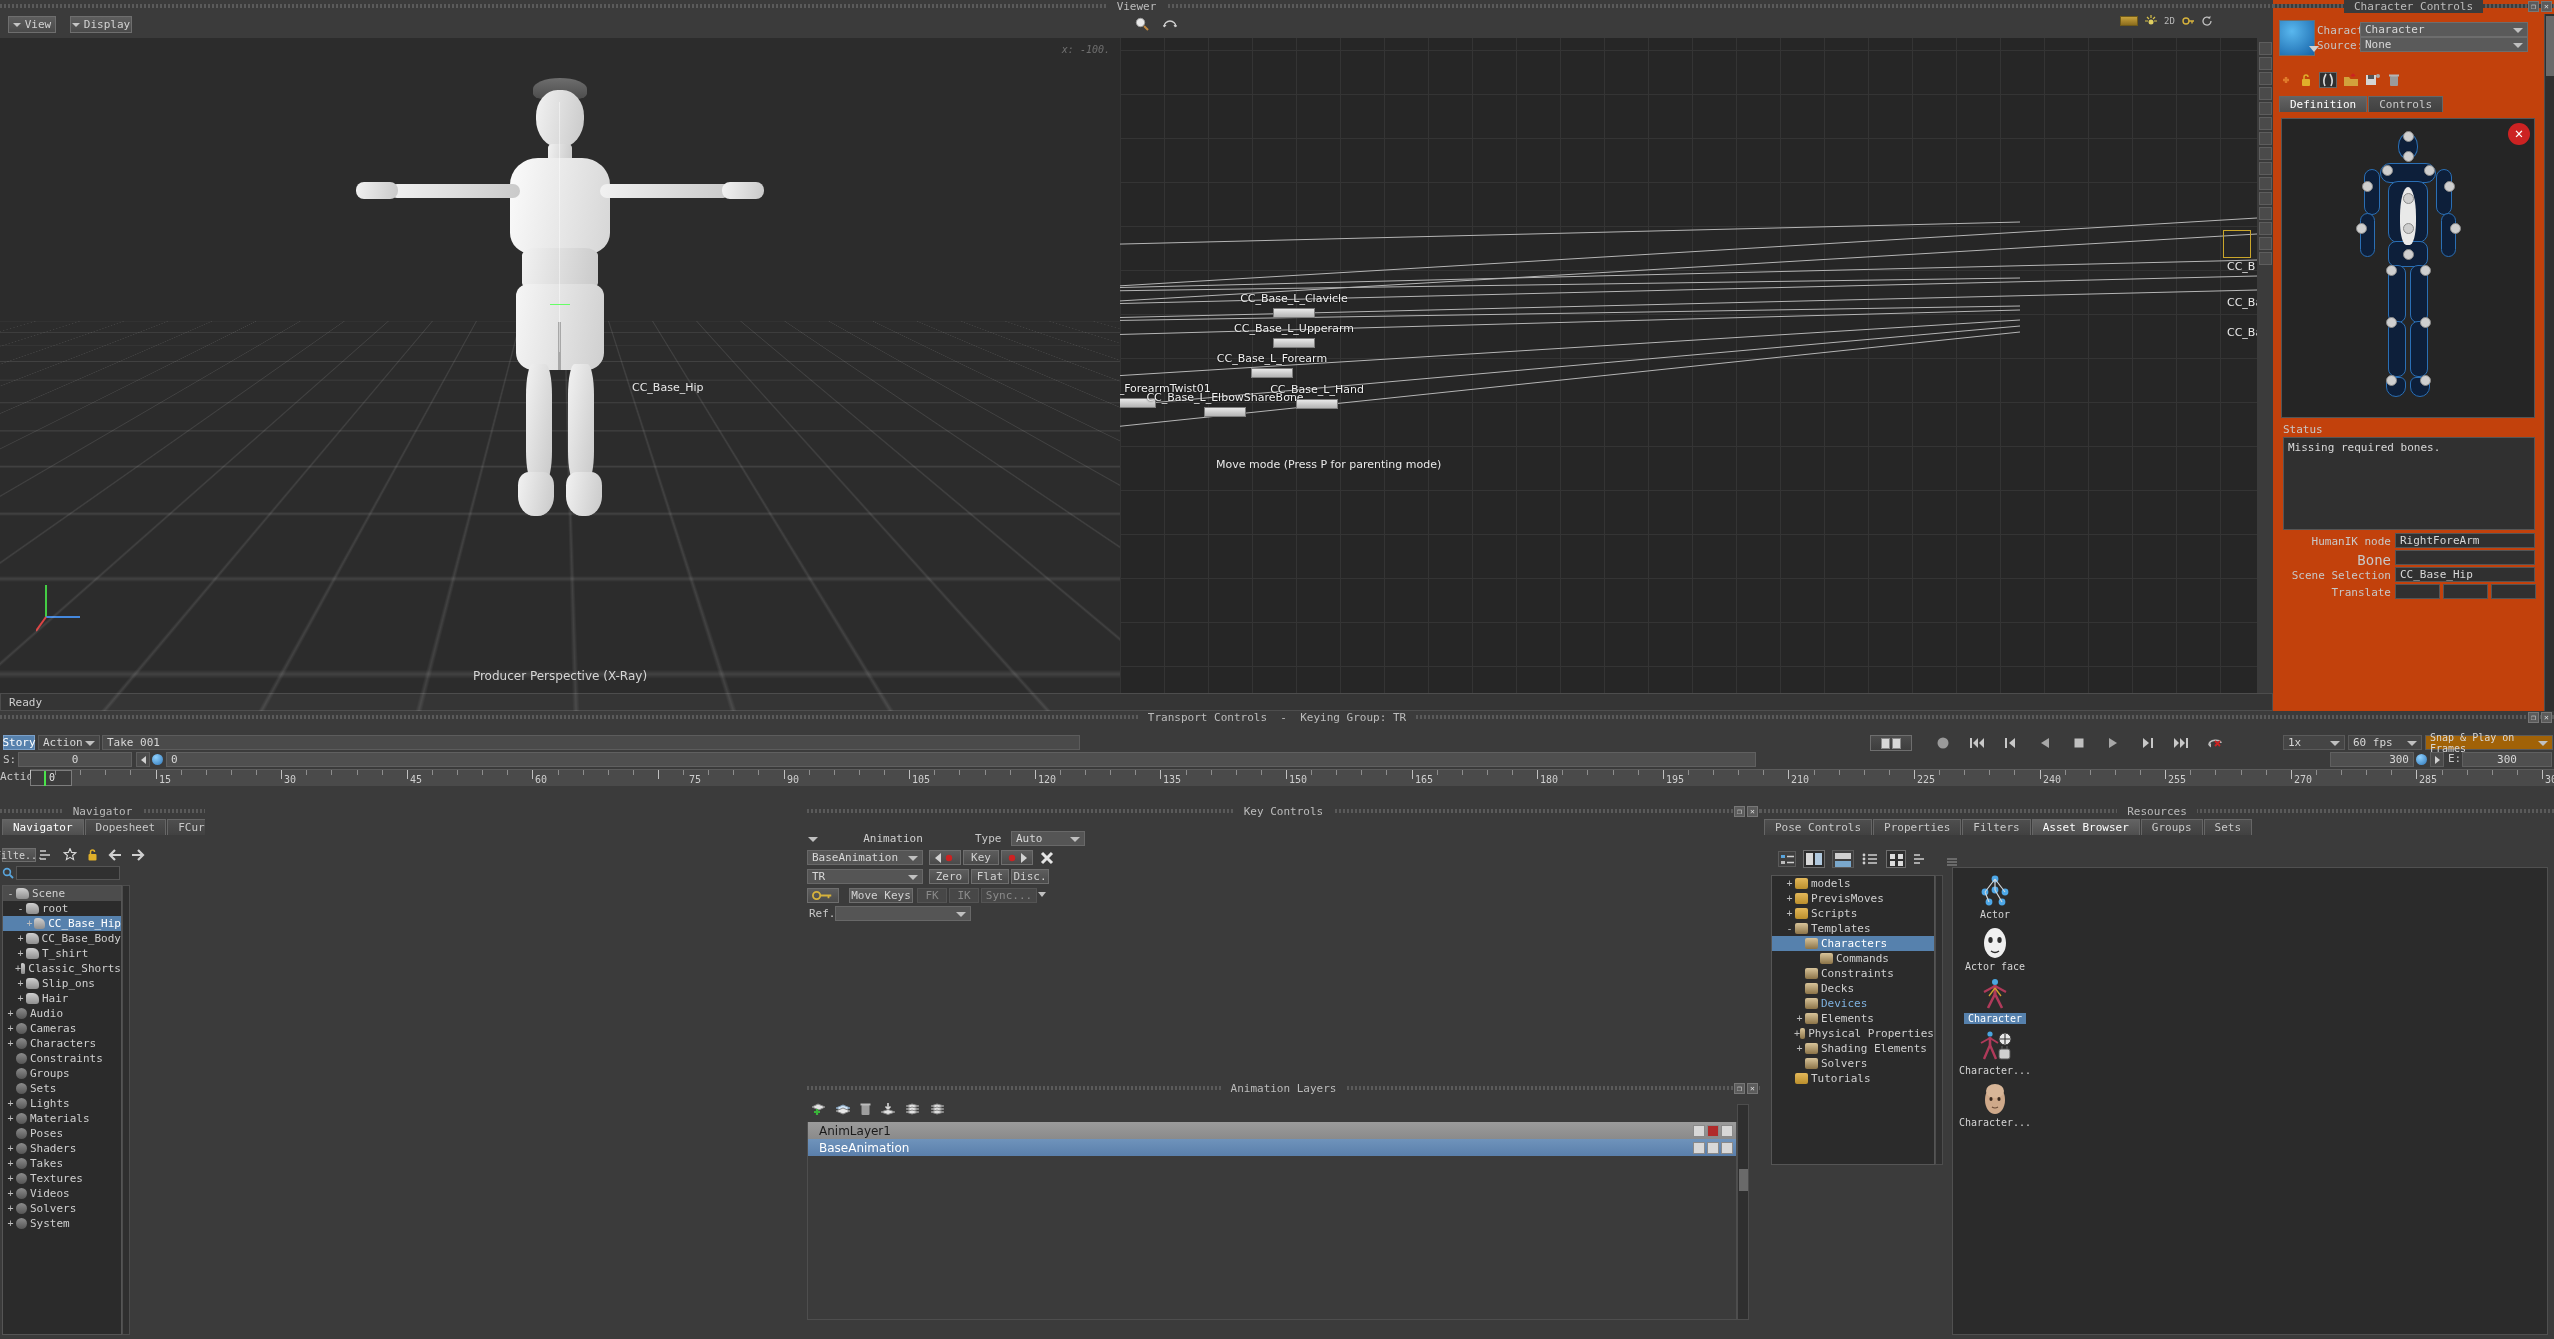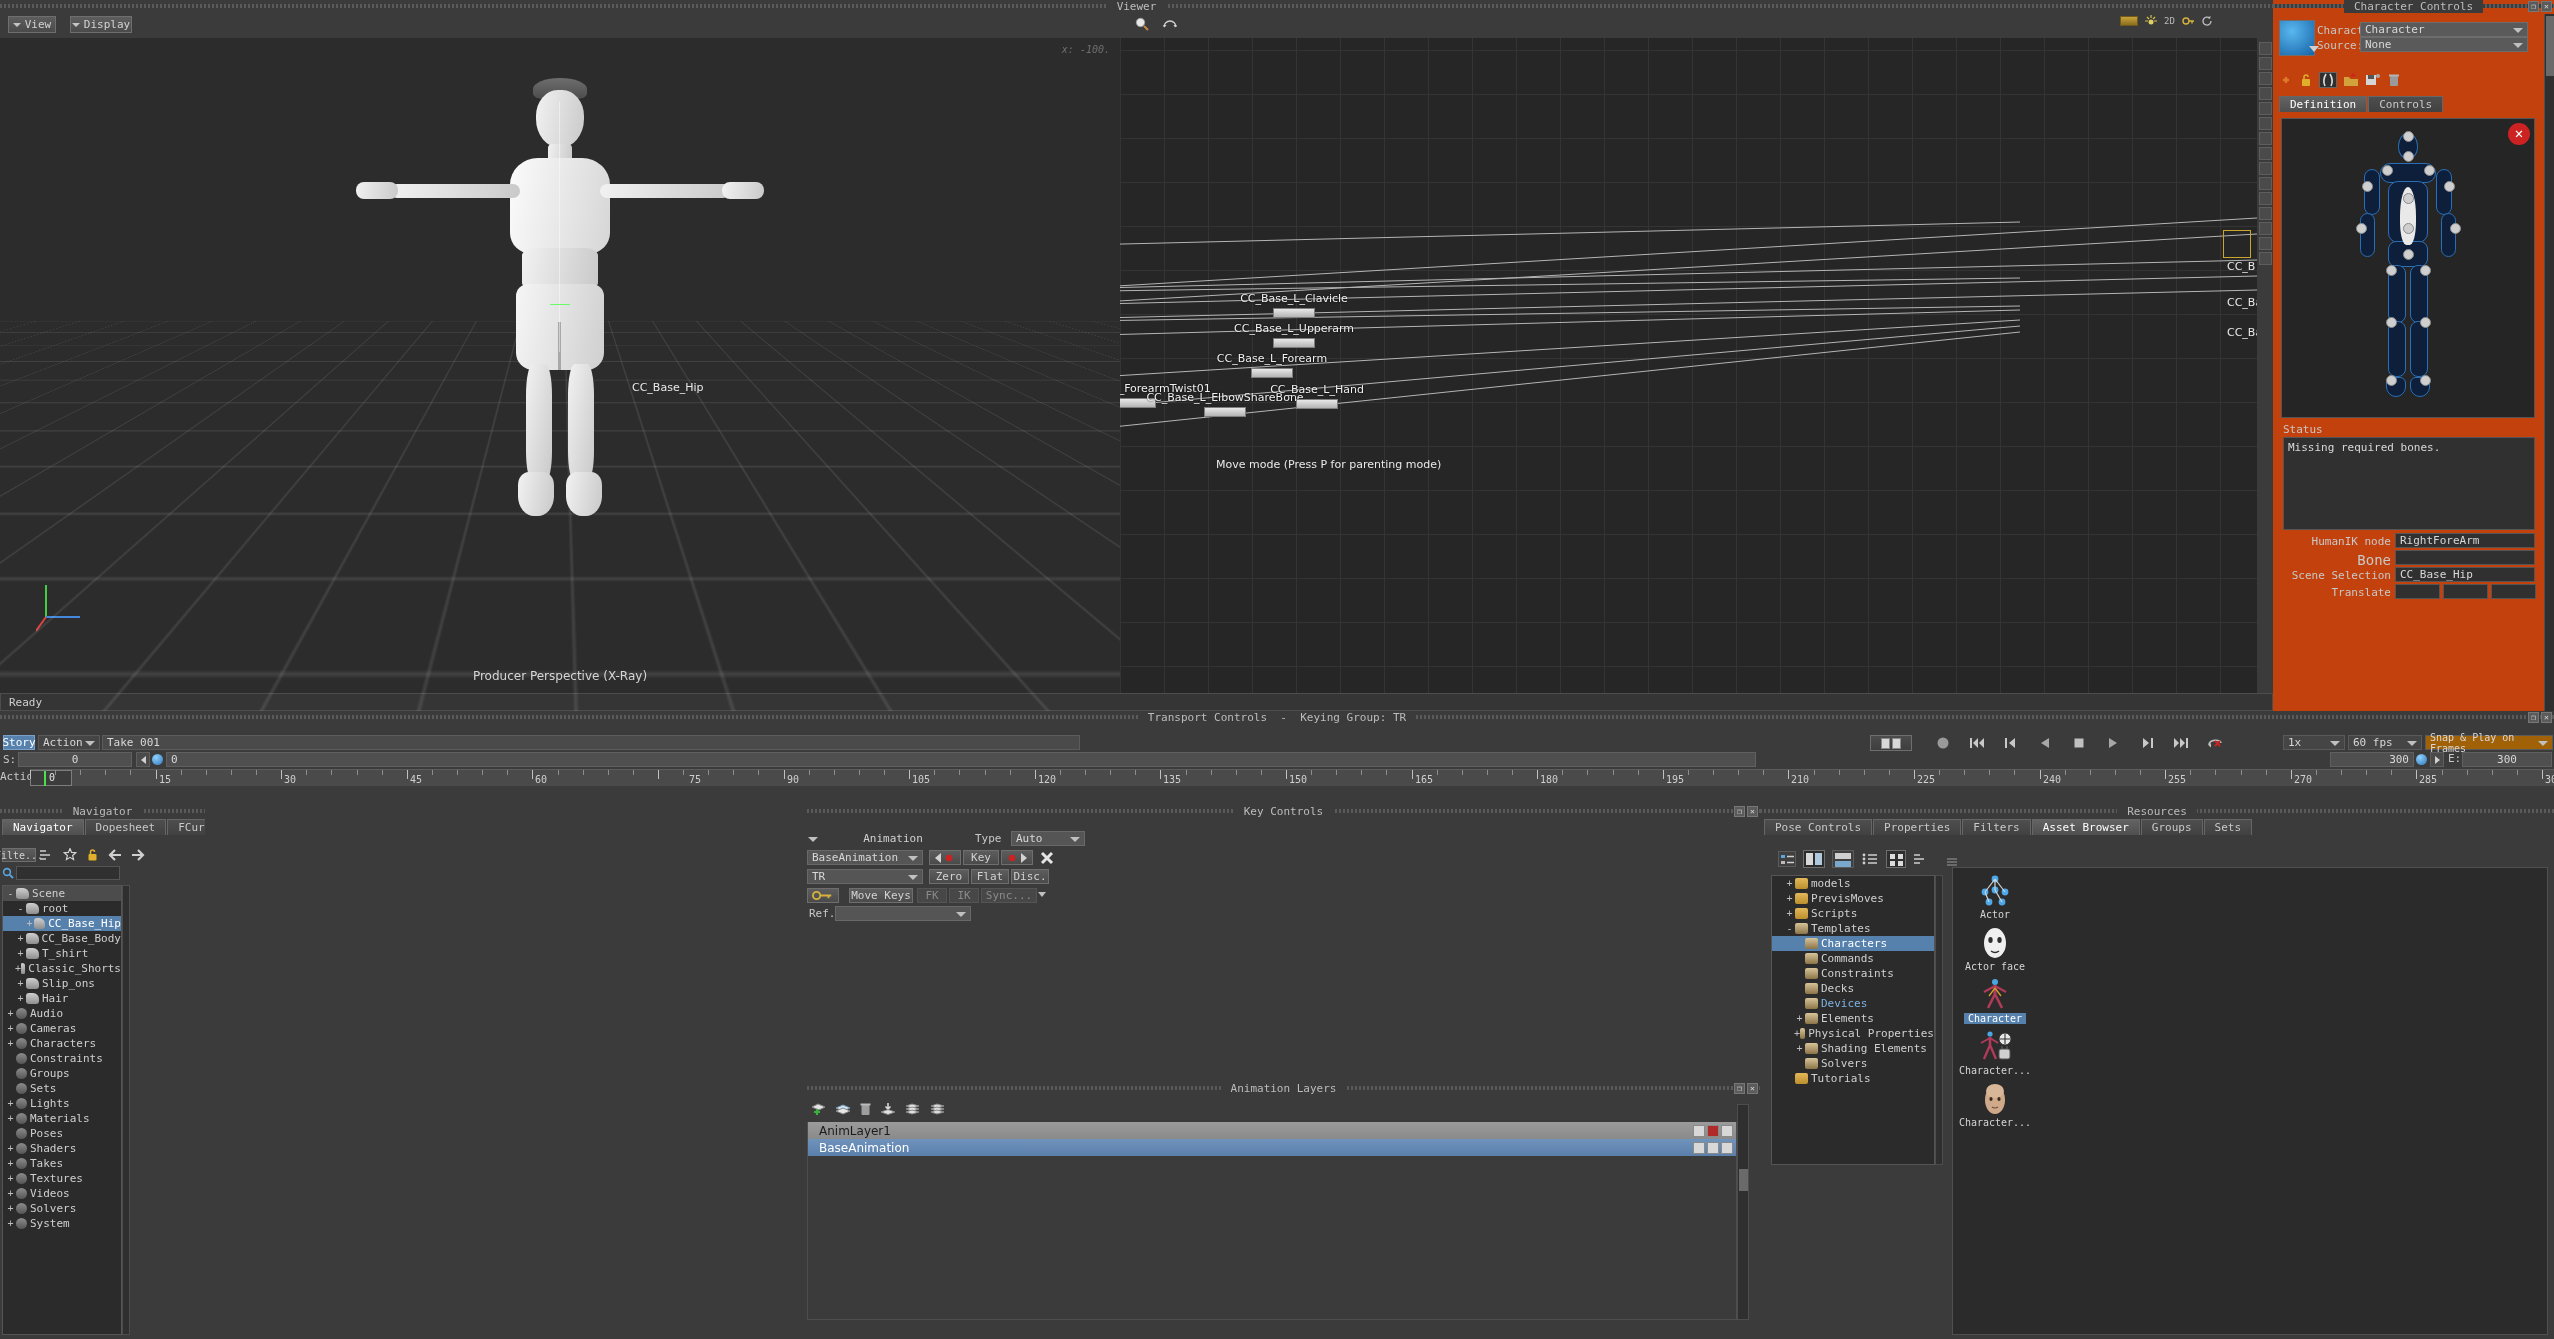--- a/index.html
+++ b/index.html
@@ -1095,21 +1095,21 @@
         <div class="trow" style="padding-left: 12px;">
           <span class="exp">-</span>
           <span class="tpot" style="background: linear-gradient(rgb(216, 196, 154), rgb(140, 116, 72)); border-radius: 2px;"></span>
           <span>Templates</span>
         </div>
         <div class="trow sel" style="padding-left: 22px;">
           <span class="exp"></span>
           <span class="tpot" style="background: linear-gradient(rgb(216, 196, 154), rgb(140, 116, 72)); border-radius: 2px;"></span>
           <span>Characters</span>
         </div>
-        <div class="trow" style="padding-left: 22px;">
+        <div class="trow" style="padding-left: 37px;">
           <span class="exp"></span>
           <span class="tpot" style="background: linear-gradient(rgb(216, 196, 154), rgb(140, 116, 72)); border-radius: 2px;"></span>
           <span>Commands</span>
         </div>
         <div class="trow" style="padding-left: 22px;">
           <span class="exp"></span>
           <span class="tpot" style="background: linear-gradient(rgb(216, 196, 154), rgb(140, 116, 72)); border-radius: 2px;"></span>
           <span>Constraints</span>
         </div>
         <div class="trow" style="padding-left: 22px;">

